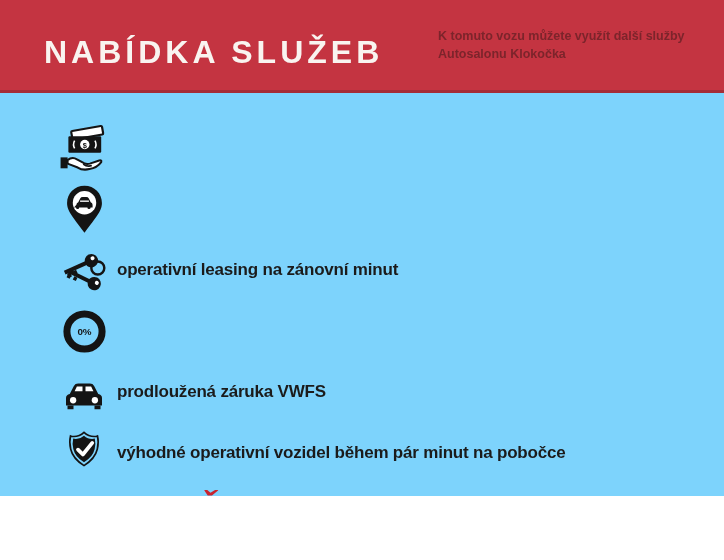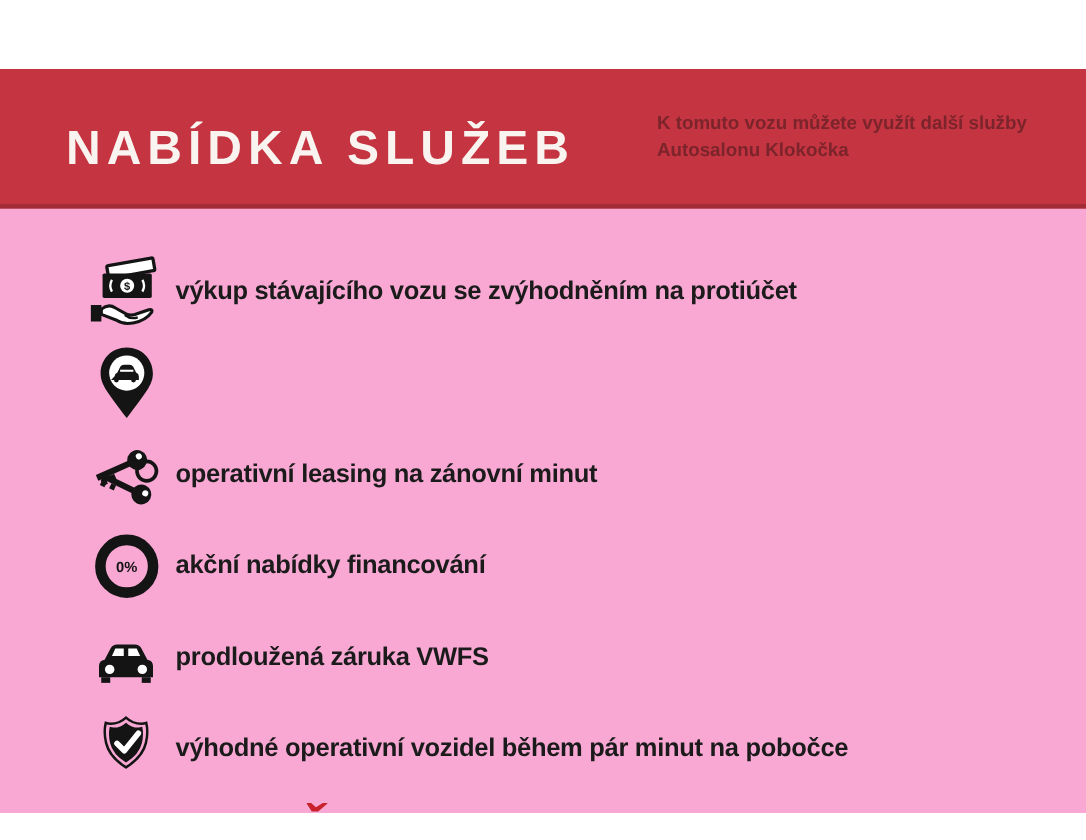--- a/index.html
+++ b/index.html
@@ -1,18 +1,18 @@
 <!DOCTYPE html>
 <html><head>
 <meta charset="utf-8">
 <style>
   * { margin:0; padding:0; box-sizing:border-box; }
   html,body { width:724px; height:560px; }
   body { font-family:"Liberation Sans", sans-serif; background:#ffffff; }
-  .page { position:relative; width:724px; height:496px; background:#f9a8d4; overflow:hidden;margin-top:46px; }
+  .page { position:relative; width:724px; height:496px; background:#7dd3fc; overflow:hidden; }
 
   
   .banner { position:absolute; top:0; left:0; width:724px; height:93px;
             background:#c43441; border-bottom:3px solid #a42c36; }
   .title { position:absolute; left:44px; top:36px; color:#f9f4f0;
            font-size:32px; font-weight:bold; letter-spacing:4px; line-height:32px;
            white-space:nowrap; }
   .subtitle { position:absolute; left:438px; top:27px; width:280px;
               color:#7c242b; font-size:12.5px; font-weight:bold; line-height:18px; }
   .subtitle div { white-space:nowrap; }
@@ -55,21 +55,20 @@
           <rect x="12" y="17" width="42" height="21" rx="1.5" fill="#141414"></rect>
           <circle cx="33" cy="27.5" r="6" fill="#ffffff"></circle>
           <text x="33" y="31.5" font-size="9.5" font-weight="bold" text-anchor="middle" fill="#141414" font-family="Liberation Sans, sans-serif">$</text>
           <path d="M20 22.5 q-2.8 5 0 10" stroke="#ffffff" stroke-width="2" fill="none"></path>
           <path d="M46 22.5 q2.8 5 0 10" stroke="#ffffff" stroke-width="2" fill="none"></path>
           <path d="M2 44 h9 v14 h-9 z" fill="#141414"></path>
           <path d="M11 47.5 q6 -5 12 -1 l9 5 q3.5 1.5 7.5 0.5 l12 -4 q3.5 -0.8 2.5 2 q-5 7 -15 9 q-9 2 -15 -2 l-13 -5 z" fill="#ffffff" stroke="#141414" stroke-width="2.6" stroke-linejoin="round"></path>
           <path d="M31 52.5 q5 4 11 2" fill="none" stroke="#141414" stroke-width="2"></path>
         </svg>
       </span>
-      <span class="service-label">výkup stávajícího vozu se zvýhodněním na protiúčet</span>
     </div>
 
     <div class="service-row">
       <span class="icon-box">
         <svg width="41" height="51" viewBox="0 0 48 60">
           <path d="M24 2 C12.4 2 3.5 10.8 3.5 22.3 c0 9 6 15.5 20.5 35 c14.5 -19.5 20.5 -26 20.5 -35 C44.5 10.8 35.6 2 24 2 z" fill="#141414"></path>
           <circle cx="24" cy="22" r="13.8" fill="#ffffff"></circle>
           <path d="M14.5 24.5 q0 -2.2 2.2 -3 l2.2 -4.4 q0.9 -1.7 3 -1.7 h4.2 q2.1 0 3 1.7 l2.2 4.4 q2.2 0.8 2.2 3 v3 h-2.3 a1.9 1.9 0 0 1 -3.8 0 h-9.6 a1.9 1.9 0 0 1 -3.8 0 h-2.3 z" fill="#141414"></path>
           <rect x="18.8" y="19.4" width="10.4" height="1.6" fill="#ffffff"></rect>
         </svg>
@@ -99,21 +98,20 @@
       <span class="service-label">operativní leasing na zánovní minut</span>
     </div>
 
     <div class="service-row">
       <span class="icon-box">
         <svg width="45" height="45" viewBox="0 0 64 64">
           <circle cx="32" cy="32" r="25" fill="none" stroke="#141414" stroke-width="10"></circle>
           <text x="32" y="37" font-size="14" font-weight="bold" text-anchor="middle" fill="#141414" font-family="Liberation Sans, sans-serif">0%</text>
         </svg>
       </span>
-      <span class="service-label">akční nabídky financování</span>
     </div>
 
     <div class="service-row">
       <span class="icon-box">
         <svg width="48" height="42" viewBox="0 0 64 56">
           <path d="M8 46 v-10 q0 -4.5 5 -5.5 l5.5 -10.5 q1.7 -3.2 5.7 -3.2 h15.6 q4 0 5.7 3.2 L51 30.5 q5 1 5 5.5 v10 z" fill="#141414"></path>
           <path d="M22.5 20.5 h7.5 v6.5 h-10.5 z" fill="#ffffff"></path>
           <path d="M34 20.5 h7.5 l3.1 6.5 h-10.6 z" fill="#ffffff"></path>
           <circle cx="17.5" cy="39" r="4.2" fill="#ffffff"></circle>
           <circle cx="46.5" cy="39" r="4.2" fill="#ffffff"></circle>

